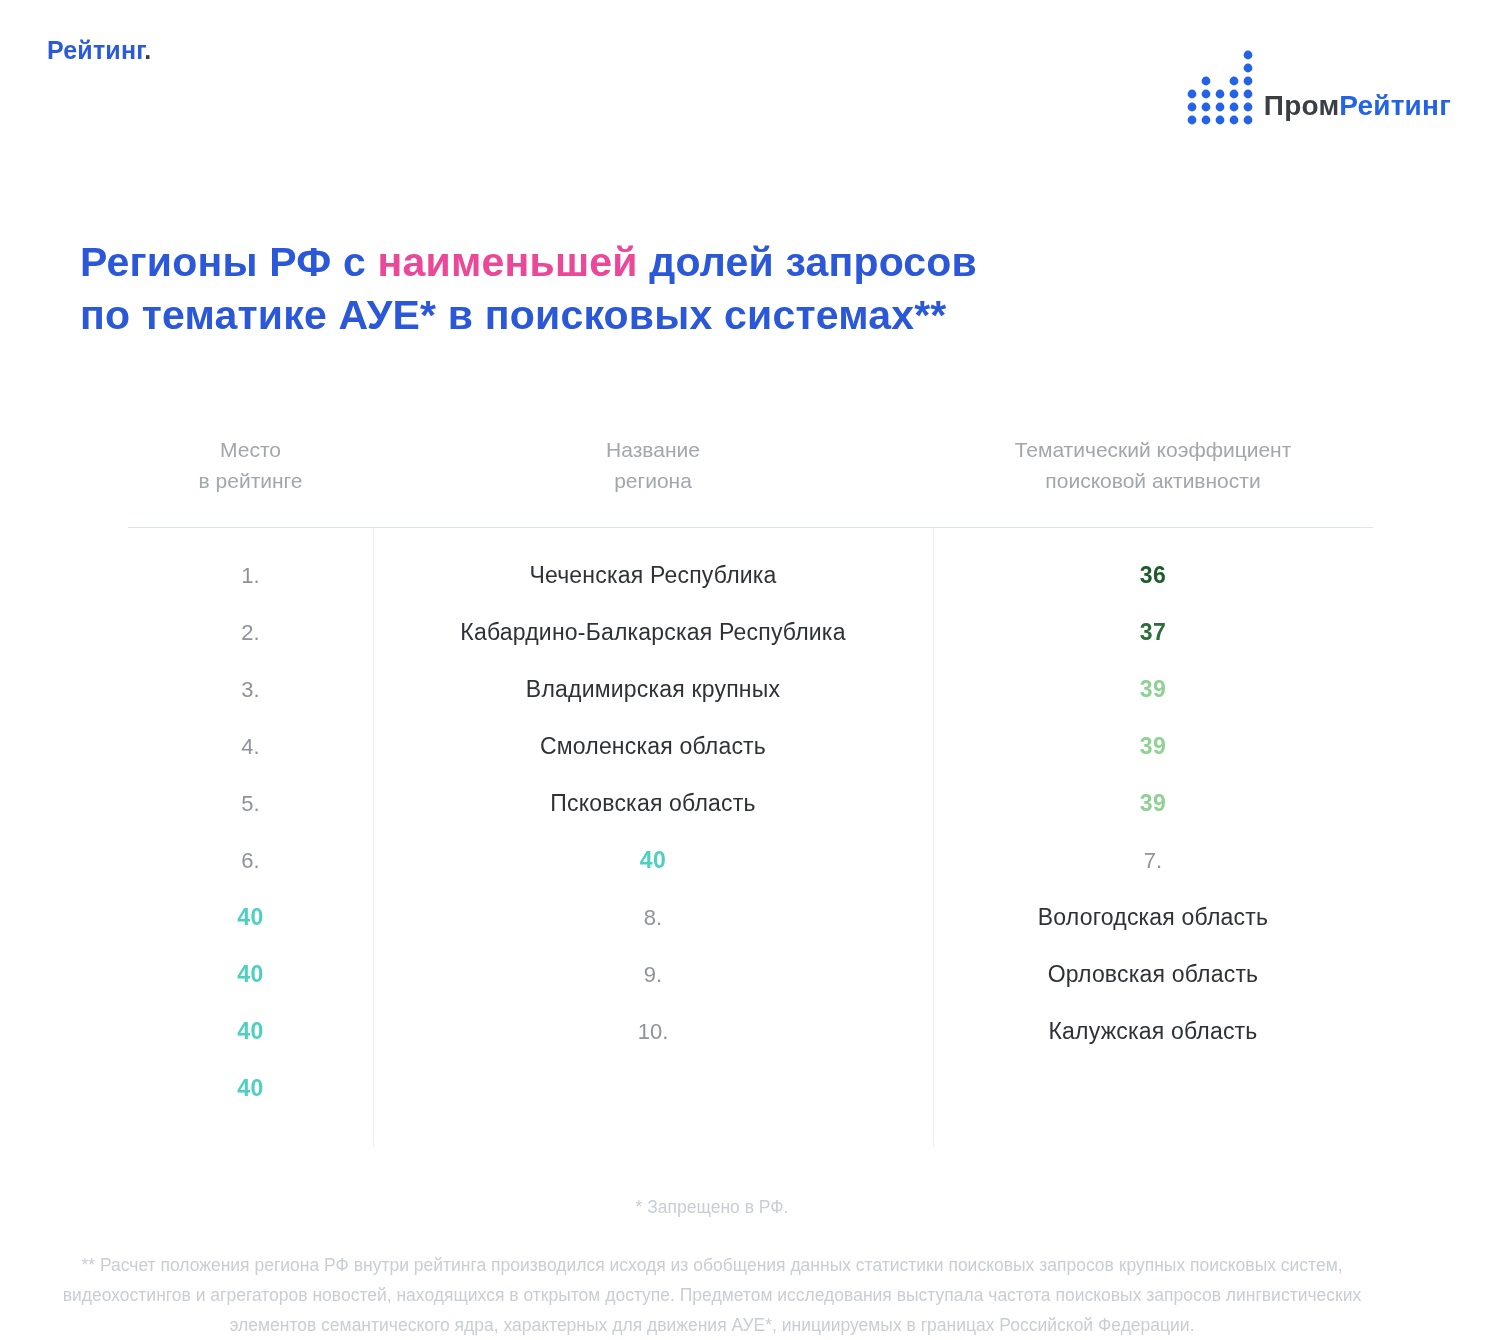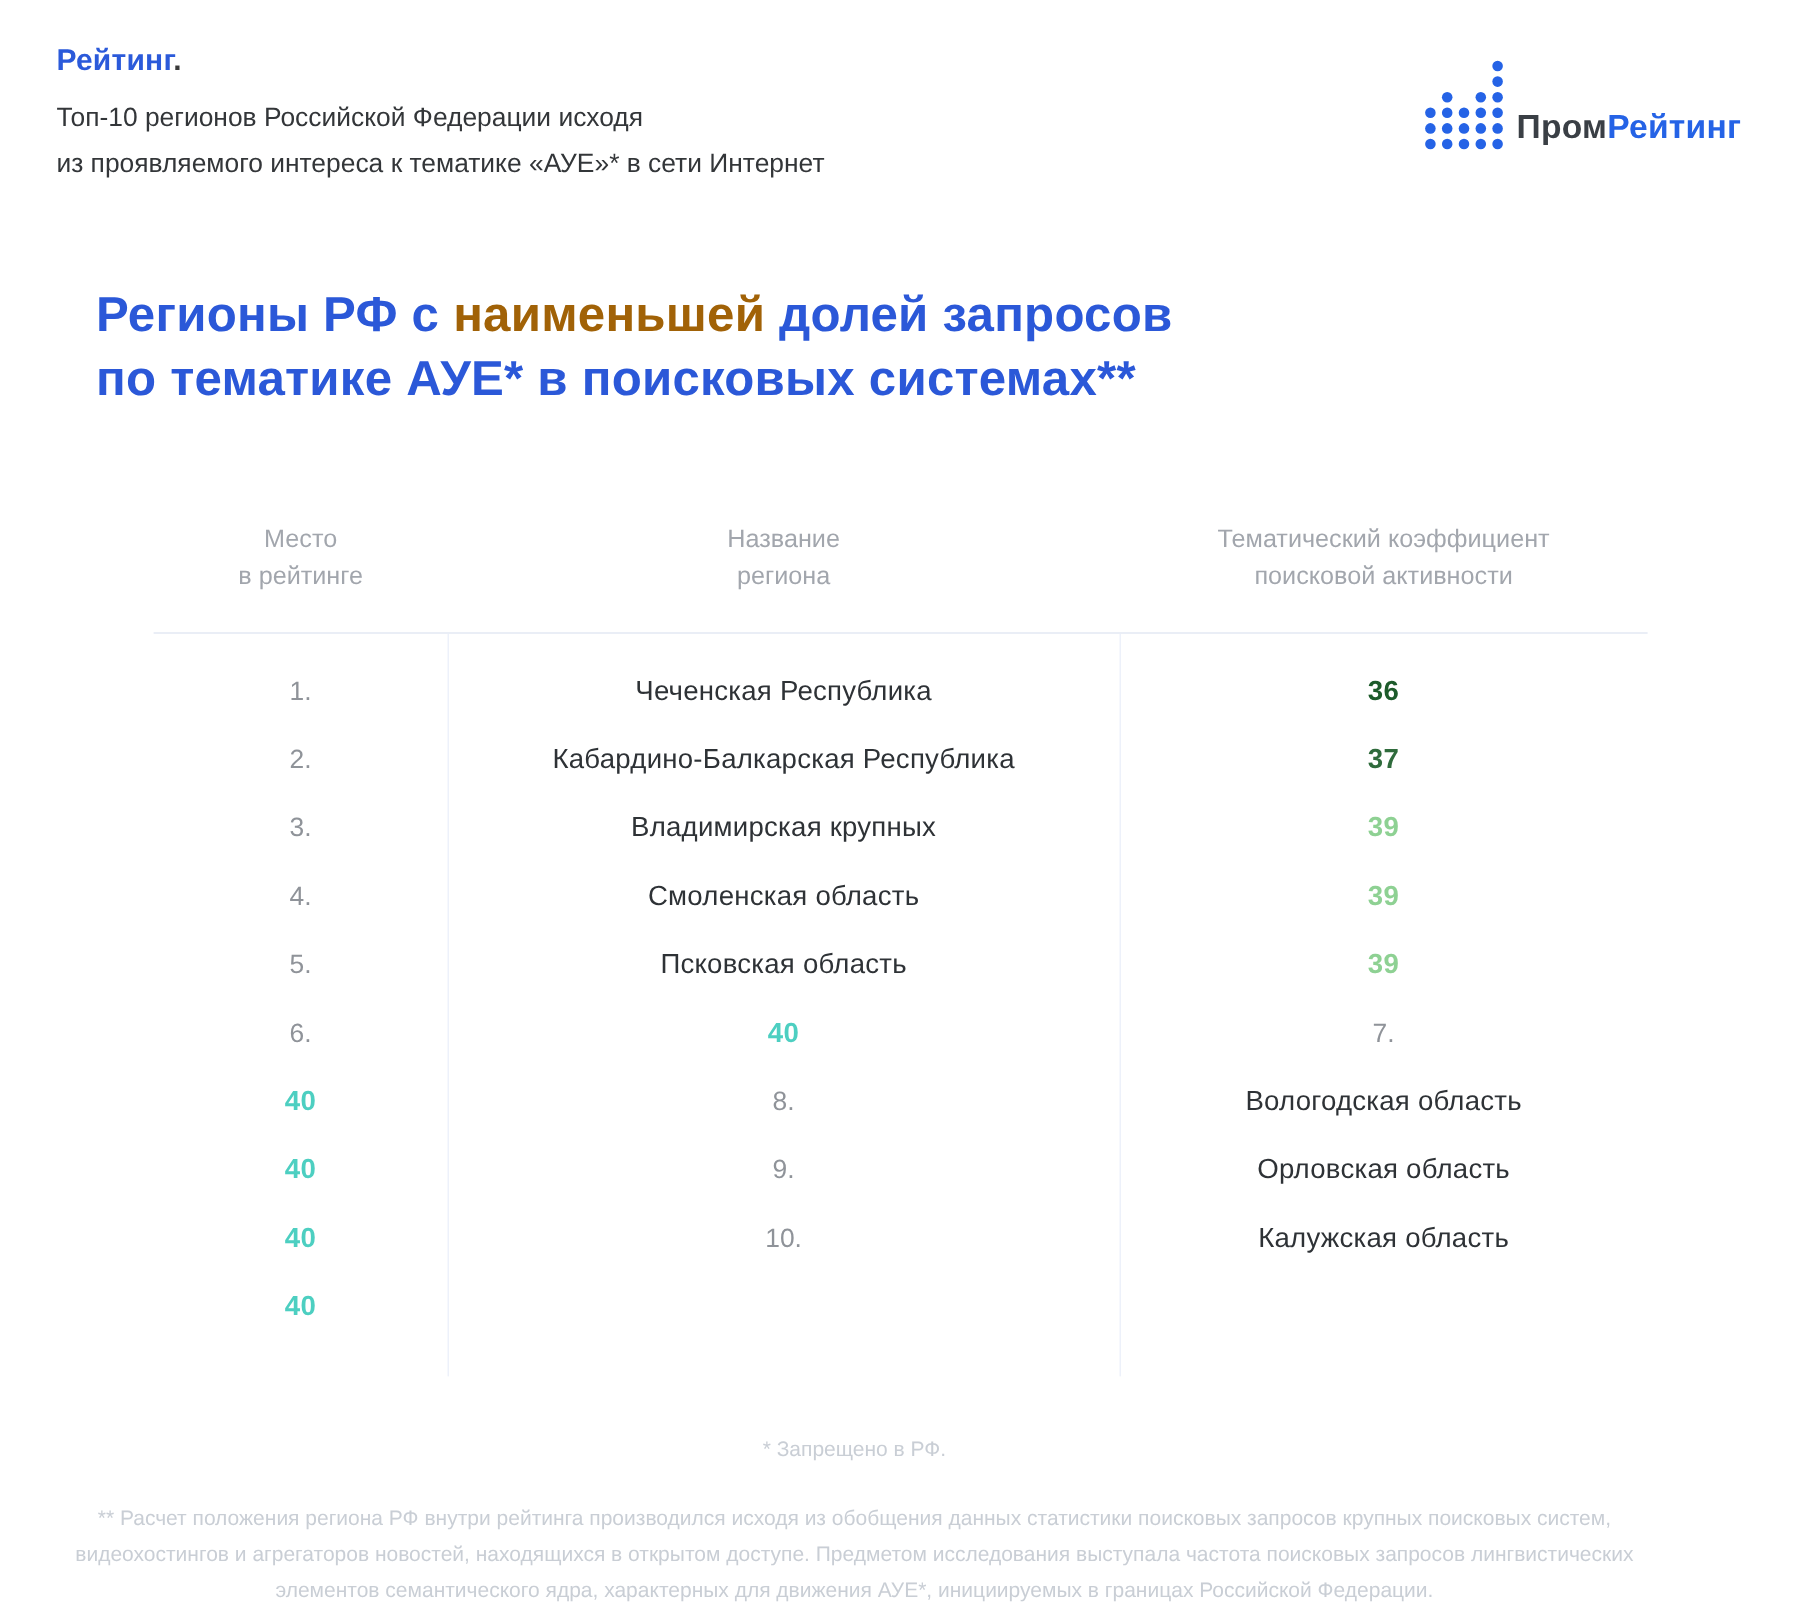--- a/index.html
+++ b/index.html
@@ -13,21 +13,21 @@
   .kicker .dot{color:#3a3a3a;font-weight:700;}
   .top-sub{margin-top:14px;font-size:22px;line-height:38px;color:#333639;}
   
   .logo{position:absolute;right:49px;top:50px;display:flex;align-items:flex-end;gap:6px;}
   .logo svg{display:block;}
   .logo-text{font-size:28px;font-weight:700;line-height:1;padding-bottom:6px;letter-spacing:.2px;}
   .logo-text .p1{color:#3a3f45;}
   .logo-text .p2{color:#2563e6;}
   
   .main-title{position:absolute;left:80px;top:236px;font-size:41px;font-weight:700;line-height:53px;color:#2b58d8;letter-spacing:.2px;}
-  .main-title .hl{color:#a16207;margin-top:16px;}
+  .main-title .hl{color:#ec4899;margin-top:16px;}
   
   .table-wrap{position:absolute;left:128px;top:420px;width:1245px;height:727px;}
   .thead{display:grid;grid-template-columns:245px 560px 440px;height:107px;}
   .th{display:flex;flex-direction:column;justify-content:flex-start;
       color:#a2a6ad;font-size:21px;line-height:31px;padding-top:14px;text-align:center;}
   .header-rule{position:absolute;left:0;top:107px;width:1245px;height:1px;background:#dce3f1;}
   .vline{position:absolute;top:108px;width:1px;height:619px;background:#e9eef9;}
   .vline.v1{left:245px;}
   .vline.v2{left:805px;}
   .tbody{display:grid;grid-template-columns:245px 560px 440px;grid-auto-rows:57px;padding-top:20px;}
@@ -37,24 +37,20 @@
   .value{font-size:23px;font-weight:700;letter-spacing:.5px;}
   
   .footnotes{position:absolute;left:47px;top:1192px;width:1330px;color:#c9ced5;font-size:17.5px;line-height:30px;text-align:center;}
   .footnotes .note2{margin-top:28px;}
 </style>
 </head>
 <body>
 
 <div class="top-header">
   <div class="kicker"><span>Рейтинг</span><span class="dot">.</span></div>
-  <div class="top-sub">
-    <div>Топ-10 регионов Российской Федерации исходя</div>
-    <div>из проявляемого интереса к тематике «АУЕ»* в сети Интернет</div>
-  </div>
 </div>
 
 <div class="logo">
   <span>
     <svg width="72" height="76" viewBox="0 0 72 76" xmlns="http://www.w3.org/2000/svg" fill="#2563e6">
 
       <circle cx="6" cy="70" r="4.4"></circle>
         <circle cx="6" cy="57" r="4.4"></circle>
         <circle cx="6" cy="44" r="4.4"></circle>
 

